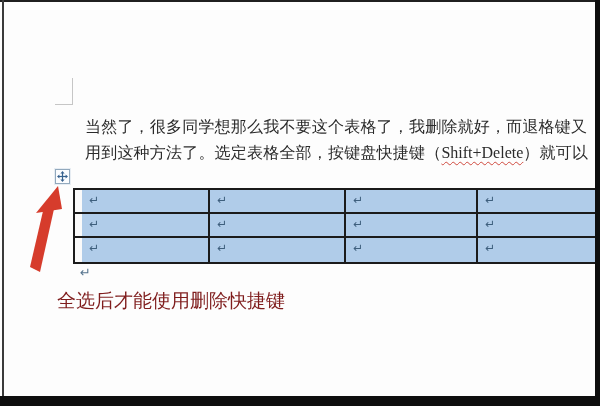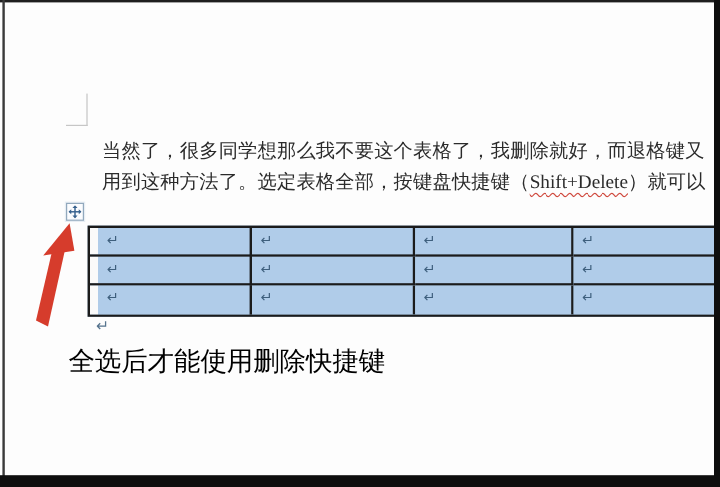--- a/index.html
+++ b/index.html
@@ -69,21 +69,21 @@
 
   
   .after-table-mark{
     position:absolute;left:80px;top:265px;z-index:10;
     font-size:13px;color:#56748e;font-family:"DejaVu Sans",sans-serif;
   }
 
   
   .annotation-text{
     position:absolute;left:57px;top:289px;z-index:10;
-    font-size:22px;line-height:24px;color:#000000;white-space:nowrap;
+    font-size:19px;line-height:24px;color:#7f1d1d;white-space:nowrap;
   }
   .annotation-arrow{position:absolute;left:24px;top:182px;width:44px;height:94px;z-index:30;}
 </style>
 </head>
 <body>
 
 <div class="edge edge-top"></div>
 <div class="edge edge-left"></div>
 <div class="edge edge-right"></div>
 <div class="edge edge-bottom"></div>

